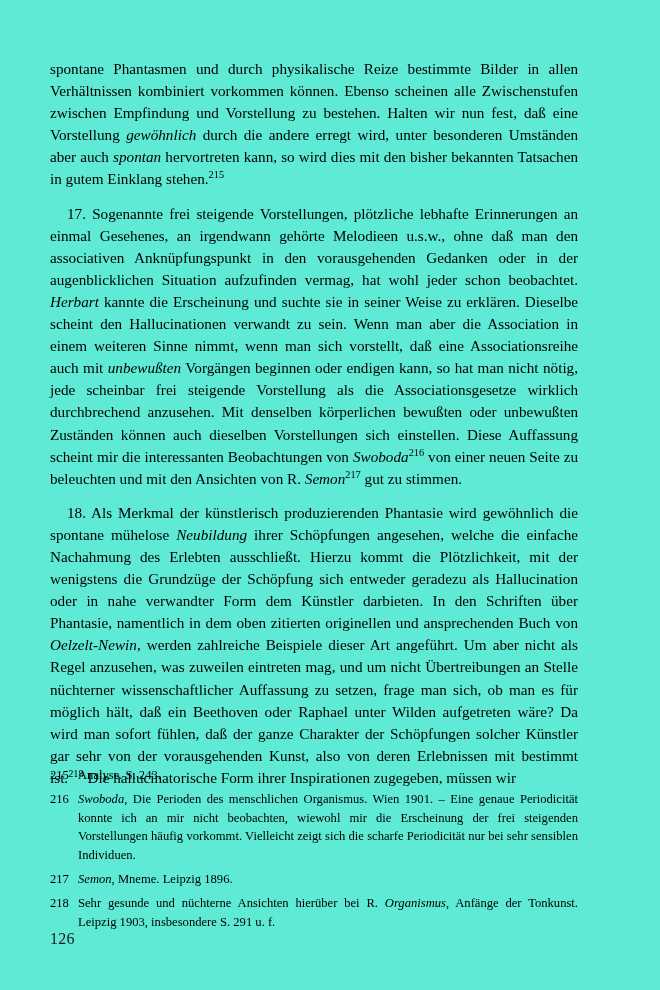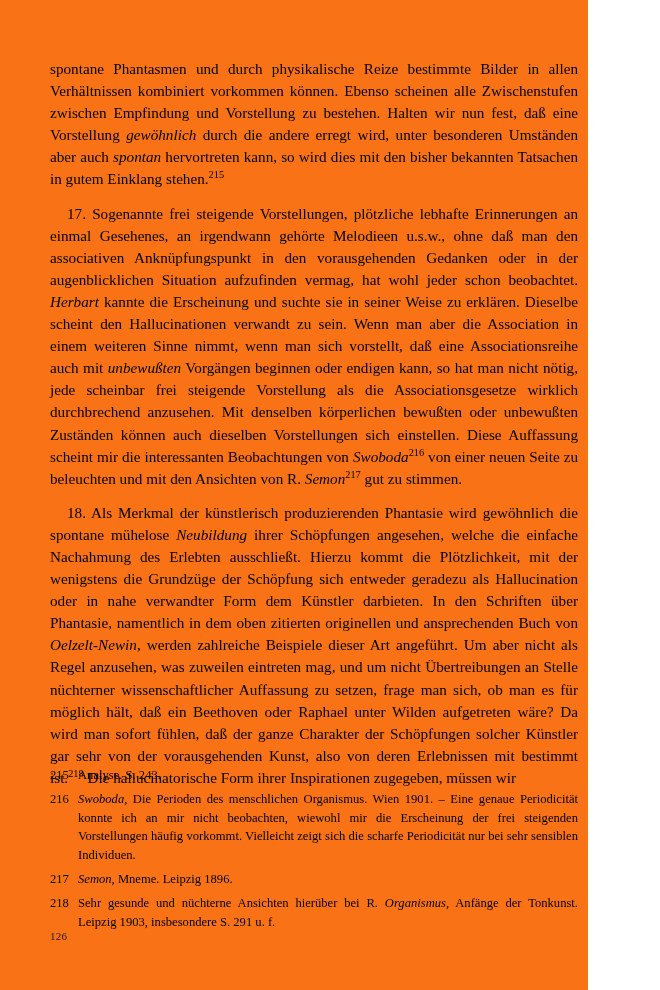--- a/index.html
+++ b/index.html
@@ -2,23 +2,23 @@
 <html><head>
 <meta charset="utf-8">
 <style>
   html, body {
     margin: 0;
     padding: 0;
     background: #ffffff;
   }
   .page {
     position: relative;
-    width: 588px;
+    width: 660px;
     height: 990px;
-    background: #f97316;
+    background: #5eead4;
     font-family: "Liberation Serif", "DejaVu Serif", serif;
     color: #000000;
     overflow: hidden;
   }
   .content {
     position: absolute;
     left: 50px;
     top: 58px;
     width: 528px;
   }
@@ -70,21 +70,21 @@
     text-align: left;
     font-size: 12.6px;
   }
   .fn-text {
     display: block;
   }
   .page-number {
     position: absolute;
     left: 50px;
     top: 930px;
-    font-size: 11px;
+    font-size: 16px;
     color: #1a1a1a;
     letter-spacing: 0.2px;
   }
 </style>
 </head>
 <body>
 
 <div class="page">
 
   <div class="content">

